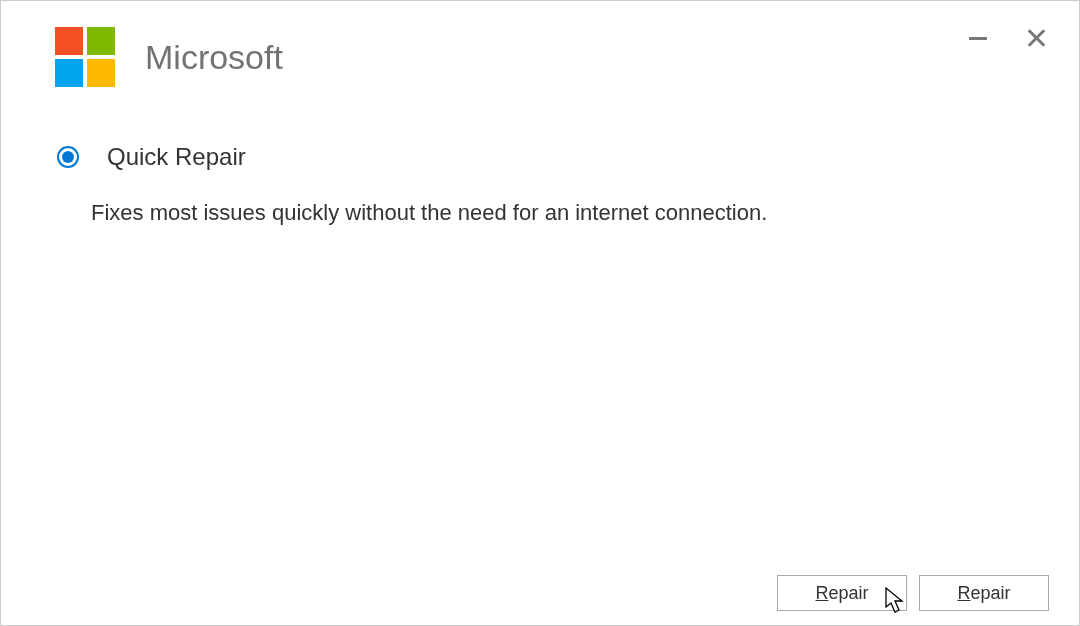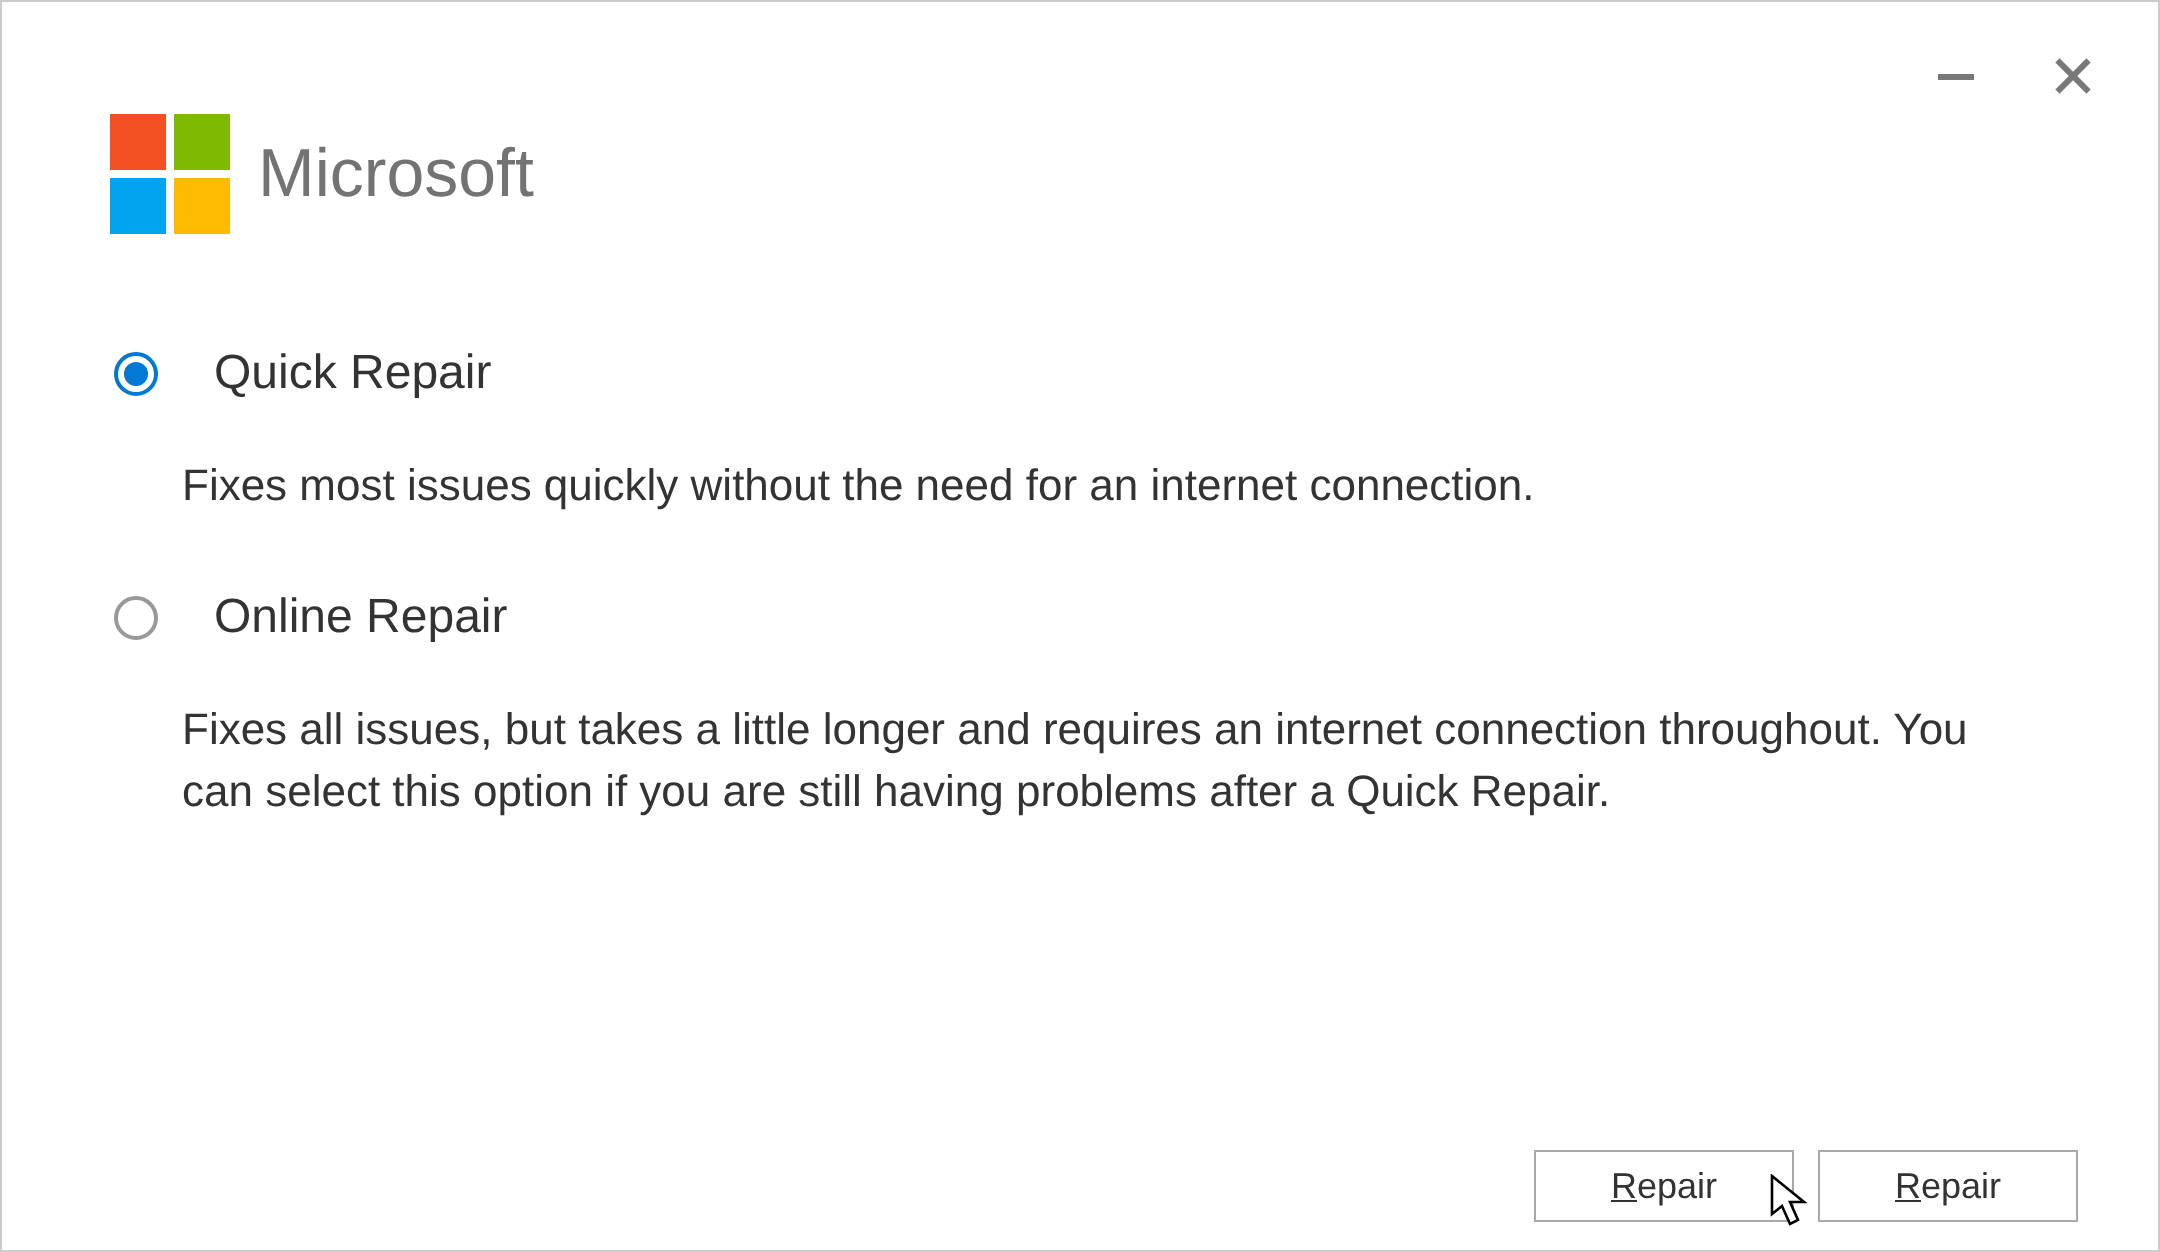--- a/index.html
+++ b/index.html
@@ -35,24 +35,24 @@
       left: 8px;
       top: -2px;
       width: 3px;
       height: 22px;
       background: #787878;
     }
     .close-icon::before { transform: rotate(45deg); }
     .close-icon::after { transform: rotate(-45deg); }
 
     .header {
-      padding: 56px 0 0 54px;
+      padding: 26px 0 0 54px;
       display: flex;
       align-items: center;
-      gap: 14px;
+      gap: 30px;
     }
     .ms-logo {
       display: grid;
       grid-template-columns: 28px 28px;
       grid-template-rows: 28px 28px;
       gap: 4px;
     }
     .ms-logo .sq1 { background: #f25022; }
     .ms-logo .sq2 { background: #7fba00; }
     .ms-logo .sq3 { background: #00a4ef; }
@@ -107,21 +107,21 @@
       color: #333;
       line-height: 1.4;
       padding-left: 34px;
       max-width: 960px;
       margin-top: 27px;
     }
 
     .footer {
       position: absolute;
       bottom: 14px;
-      right: 40px;
+      right: 30px;
       display: flex;
       gap: 12px;
       align-items: flex-end;
     }
     .btn {
       width: 130px;
       height: 36px;
       border: 1px solid #a9a9a9;
       background: #fff;
       font-size: 18px;
@@ -161,27 +161,20 @@
 <div class="content">
 
   <div class="option">
     <div class="option-row">
       <div class="radio selected"></div>
       <div class="option-label">Quick Repair</div>
     </div>
     <div class="option-desc">Fixes most issues quickly without the need for an internet connection.</div>
   </div>
 
-  <div class="option">
-    <div class="option-row">
-      <div class="radio"></div>
-      <div class="option-label">Online Repair</div>
-    </div>
-    <div class="option-desc">Fixes all issues, but takes a little longer and requires an internet connection throughout. You can select this option if you are still having problems after a Quick Repair.</div>
-  </div>
 </div>
 
 <div class="footer">
   <div class="btn">
     <span class="underline-first">Repair</span>
   </div>
   <div class="btn">
     <span class="underline-first">Repair</span>
   </div>
 </div>

